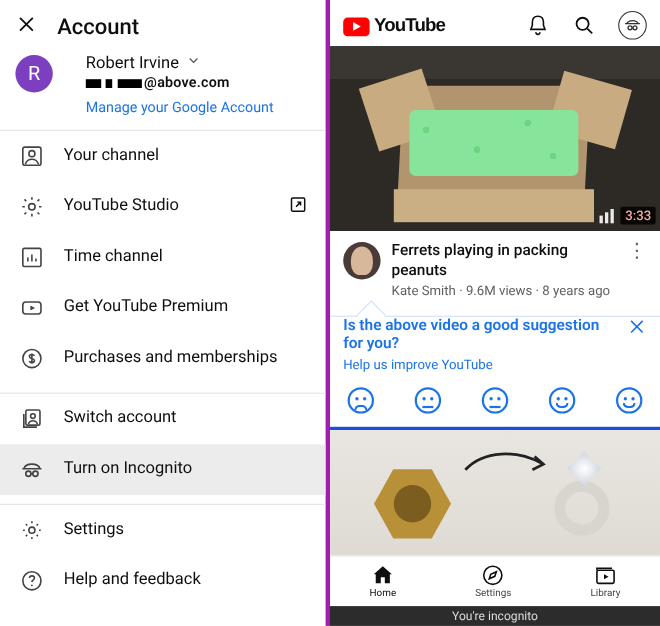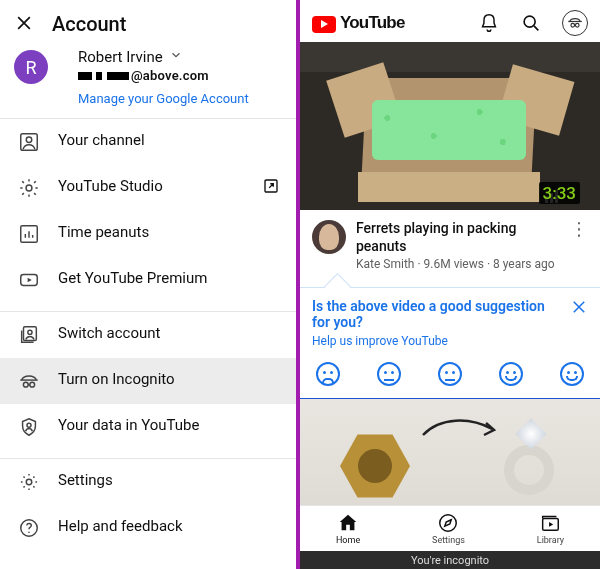--- a/index.html
+++ b/index.html
@@ -67,37 +67,37 @@
   .box { position:absolute; left:64px; top:36px; width:170px; height:104px; }
   .box-back { position:absolute; left:0; top:0; width:170px; height:104px; background:#b2946f; transform: skewX(-3deg);}
   .box-flap-l{position:absolute;left:-30px;top:-8px;width:60px;height:60px;background:#c8ab80;transform:rotate(-18deg);}
   .box-flap-r{position:absolute;right:-34px;top:-6px;width:64px;height:56px;background:#c8ab80;transform:rotate(16deg);}
   .box-flap-b{position:absolute;left:-6px;bottom:-20px;width:182px;height:30px;background:#caae84;}
   .peanuts{position:absolute;left:8px;top:22px;width:154px;height:60px;background:#86e59a;border-radius:6px;
     background-image: radial-gradient(circle at 10% 30%, #6bd580 3px, transparent 3px),
                       radial-gradient(circle at 40% 60%, #6bd580 3px, transparent 3px),
                       radial-gradient(circle at 70% 20%, #6bd580 3px, transparent 3px),
                       radial-gradient(circle at 85% 70%, #6bd580 3px, transparent 3px);}
-  .duration { position:absolute; right:20px; bottom:6px; background:rgba(0,0,0,.85); color:#84cc16; font-size:17px; padding:1px 4px; border-radius:2px; font-weight:500;}
+  .duration { position:absolute; right:4px; bottom:6px; background:rgba(0,0,0,.85); color:#fca5a5; font-size:12px; padding:1px 4px; border-radius:2px; font-weight:500;}
   .bars { position:absolute; right:42px; bottom:7px; display:flex; gap:2px; align-items:flex-end;}
   .bars span{display:inline-block;width:3px;background:rgba(255,255,255,.9);}
   .bars span:nth-child(1){height:7px;} .bars span:nth-child(2){height:10px;} .bars span:nth-child(3){height:13px;}
 
   .vid-meta { display:flex; padding:10px 10px 6px 12px; gap:10px; }
   .ch-avatar{ width:34px;height:34px;border-radius:50%;background:#4a3b38;flex-shrink:0;position:relative;overflow:hidden;}
   .ch-avatar::after{content:'';position:absolute;left:7px;top:4px;width:20px;height:26px;border-radius:50% 50% 40% 40%;background:#d8b89a;}
   .vid-col{flex:1;min-width:0;}
   .vid-title{font-size:14px;font-weight:500;line-height:1.25;}
   .vid-sub{font-size:12px;color:#606060;margin-top:2px;}
   .more-dots{font-size:18px;color:#606060;padding:0 2px;line-height:1;}
 
   .notch{height:12px;position:relative;}
   .notch::before{content:'';position:absolute;left:28px;top:0;width:18px;height:18px;border:1.5px solid #cfe2f8;border-right:none;border-bottom:none;transform:rotate(45deg);background:#fff;}
 
-  .survey { border-top:1px solid #cfe2f8; border-bottom:1px solid #1d4ed8; padding:10px 12px 12px 12px; margin-top:-2px; display:flex;flex-direction:column;gap:4px;}
+  .survey { border-top:1px solid #cfe2f8; border-bottom:3px solid #1d4ed8; padding:0 12px 12px 12px; margin-top:-2px; display:flex;flex-direction:column;gap:4px;}
   .survey-q { color:#1a73e8; font-weight:600; font-size:14px; padding-right:24px; position:relative;}
   .survey-close{position:absolute;right:0;top:0;}
   .survey-close svg{width:18px;height:18px;stroke:#1a73e8;}
   .survey-help{color:#1a73e8;font-size:12px;}
   .faces{display:flex;justify-content:space-between;padding:10px 4px 0 4px;}
   .face{width:24px;height:24px;border:2px solid #1a73e8;border-radius:50%;position:relative;}
   .face::before,.face::after{content:'';position:absolute;background:#1a73e8;}
   .face .e1,.face .e2{position:absolute;width:3px;height:3px;background:#1a73e8;border-radius:50%;top:7px;}
   .face .e1{left:5px;} .face .e2{right:5px;}
   .face .m{position:absolute;left:5px;right:5px;height:6px;border:2px solid #1a73e8;border-top:none;}
@@ -181,30 +181,39 @@
             <path d="M9.5 14.5 L15 9 M11 9h4v4"></path>
           </svg></span>
     </li>
     <li>
       <span class="ic">
           <svg viewBox="0 0 24 24" stroke-width="1.6">
             <rect x="3" y="3" width="18" height="18" rx="1.5"></rect>
             <path d="M8 16V12M12 16V9M16 16v-3"></path>
           </svg>
         </span>
-      <span>Time peanuts</span>
+      <span>Time channel</span>
     </li>
     <li>
       <span class="ic">
           <svg viewBox="0 0 24 24" stroke-width="1.6">
             <rect x="3" y="6" width="18" height="12" rx="3"></rect>
             <path d="M10.5 9.5v5l4.5-2.5z" fill="#444" stroke="none"></path>
           </svg>
         </span>
       <span>Get YouTube Premium</span>
+    </li>
+    <li>
+      <span class="ic">
+          <svg viewBox="0 0 24 24" stroke-width="1.6">
+            <circle cx="12" cy="12" r="9"></circle>
+            <path d="M12 7v10M14.5 9.2c-.5-.9-1.6-1.3-2.5-1.3-1.4 0-2.5.8-2.5 2 0 2.6 5 1.6 5 4.1 0 1.2-1.1 2-2.5 2-1 0-2.1-.4-2.6-1.4"></path>
+          </svg>
+        </span>
+      <span>Purchases and memberships</span>
     </li>
 
     <div class="divider"></div>
 
     <li>
       <span class="ic">
           <svg viewBox="0 0 24 24" stroke-width="1.6">
             <rect x="6" y="3" width="14" height="15" rx="1.5"></rect>
             <path d="M4 7v13h13"></path>
             <circle cx="13" cy="9" r="2.3"></circle>
@@ -217,30 +226,20 @@
       <span class="ic">
           <svg viewBox="0 0 24 24" stroke-width="1.6">
             <path d="M4 11c2-6 14-6 16 0"></path>
             <path d="M2.5 11h19"></path>
             <circle cx="8.5" cy="16" r="2.6"></circle>
             <circle cx="15.5" cy="16" r="2.6"></circle>
             <path d="M11 16h2"></path>
           </svg>
         </span>
       <span>Turn on Incognito</span>
-    </li>
-    <li>
-      <span class="ic">
-          <svg viewBox="0 0 24 24" stroke-width="1.6">
-            <path d="M12 3l7 3v5c0 5-3 8-7 10-4-2-7-5-7-10V6z"></path>
-            <circle cx="12" cy="10" r="2.2"></circle>
-            <path d="M8.3 16.5c.8-2 2.2-2.8 3.7-2.8s2.9.8 3.7 2.8"></path>
-          </svg>
-        </span>
-      <span>Your data in YouTube</span>
     </li>
 
     <div class="divider"></div>
 
     <li>
       <span class="ic">
           <svg viewBox="0 0 24 24" stroke-width="1.6">
             <circle cx="12" cy="12" r="3"></circle>
             <path d="M12 3.2V5M12 19v1.8M5 12H3.2M20.8 12H19M6 6l1.3 1.3M16.7 16.7 18 18M6 18l1.3-1.3M16.7 7.3 18 6"></path>
           </svg>

